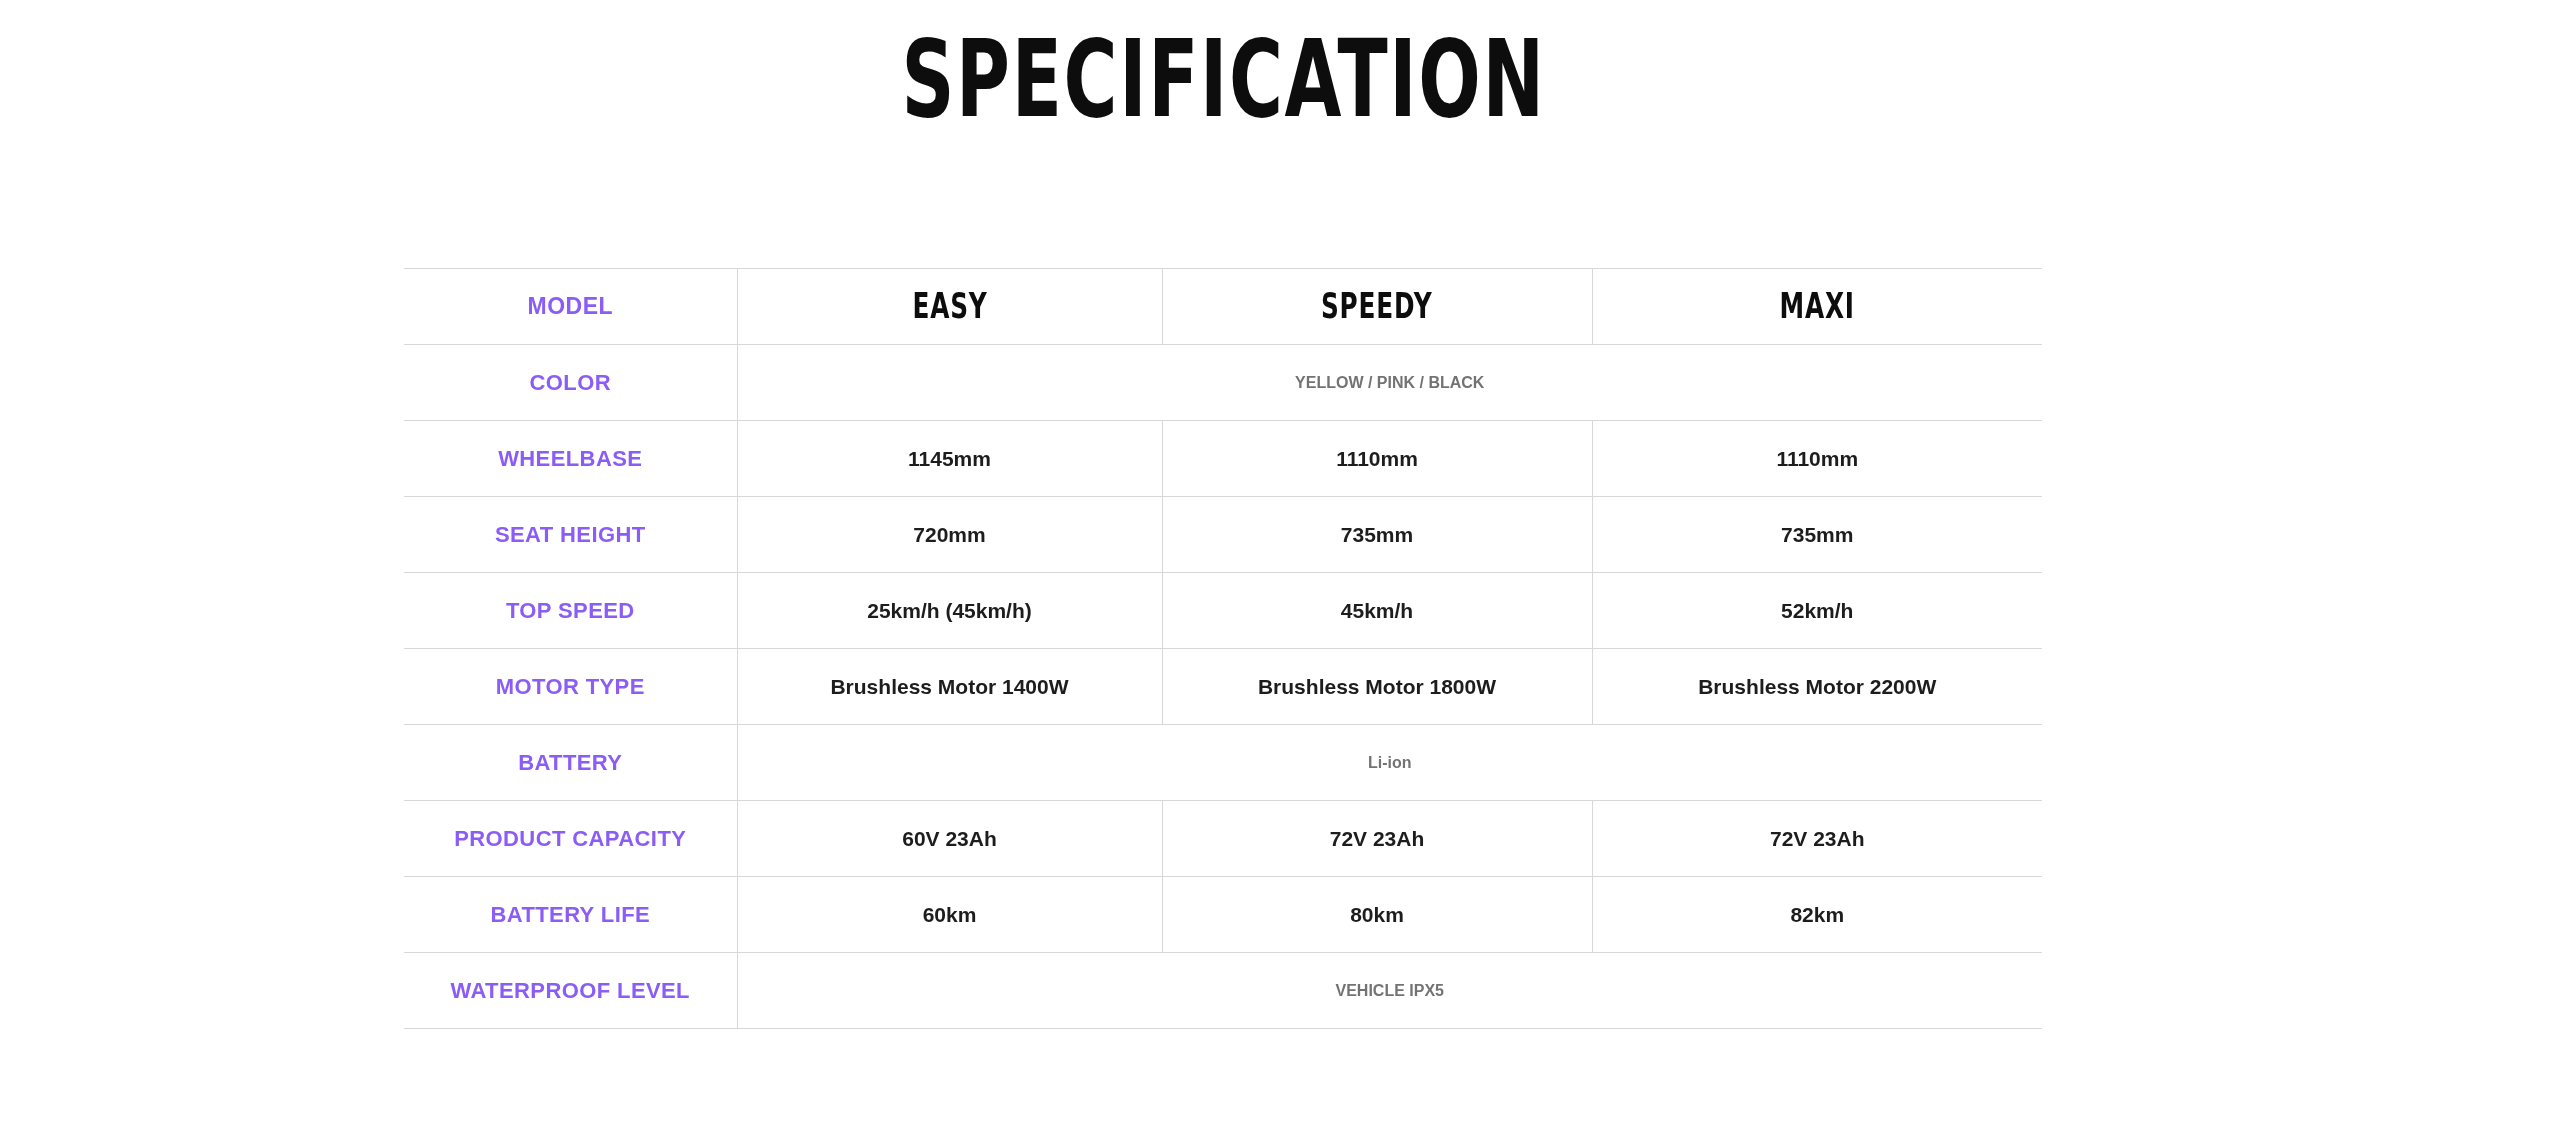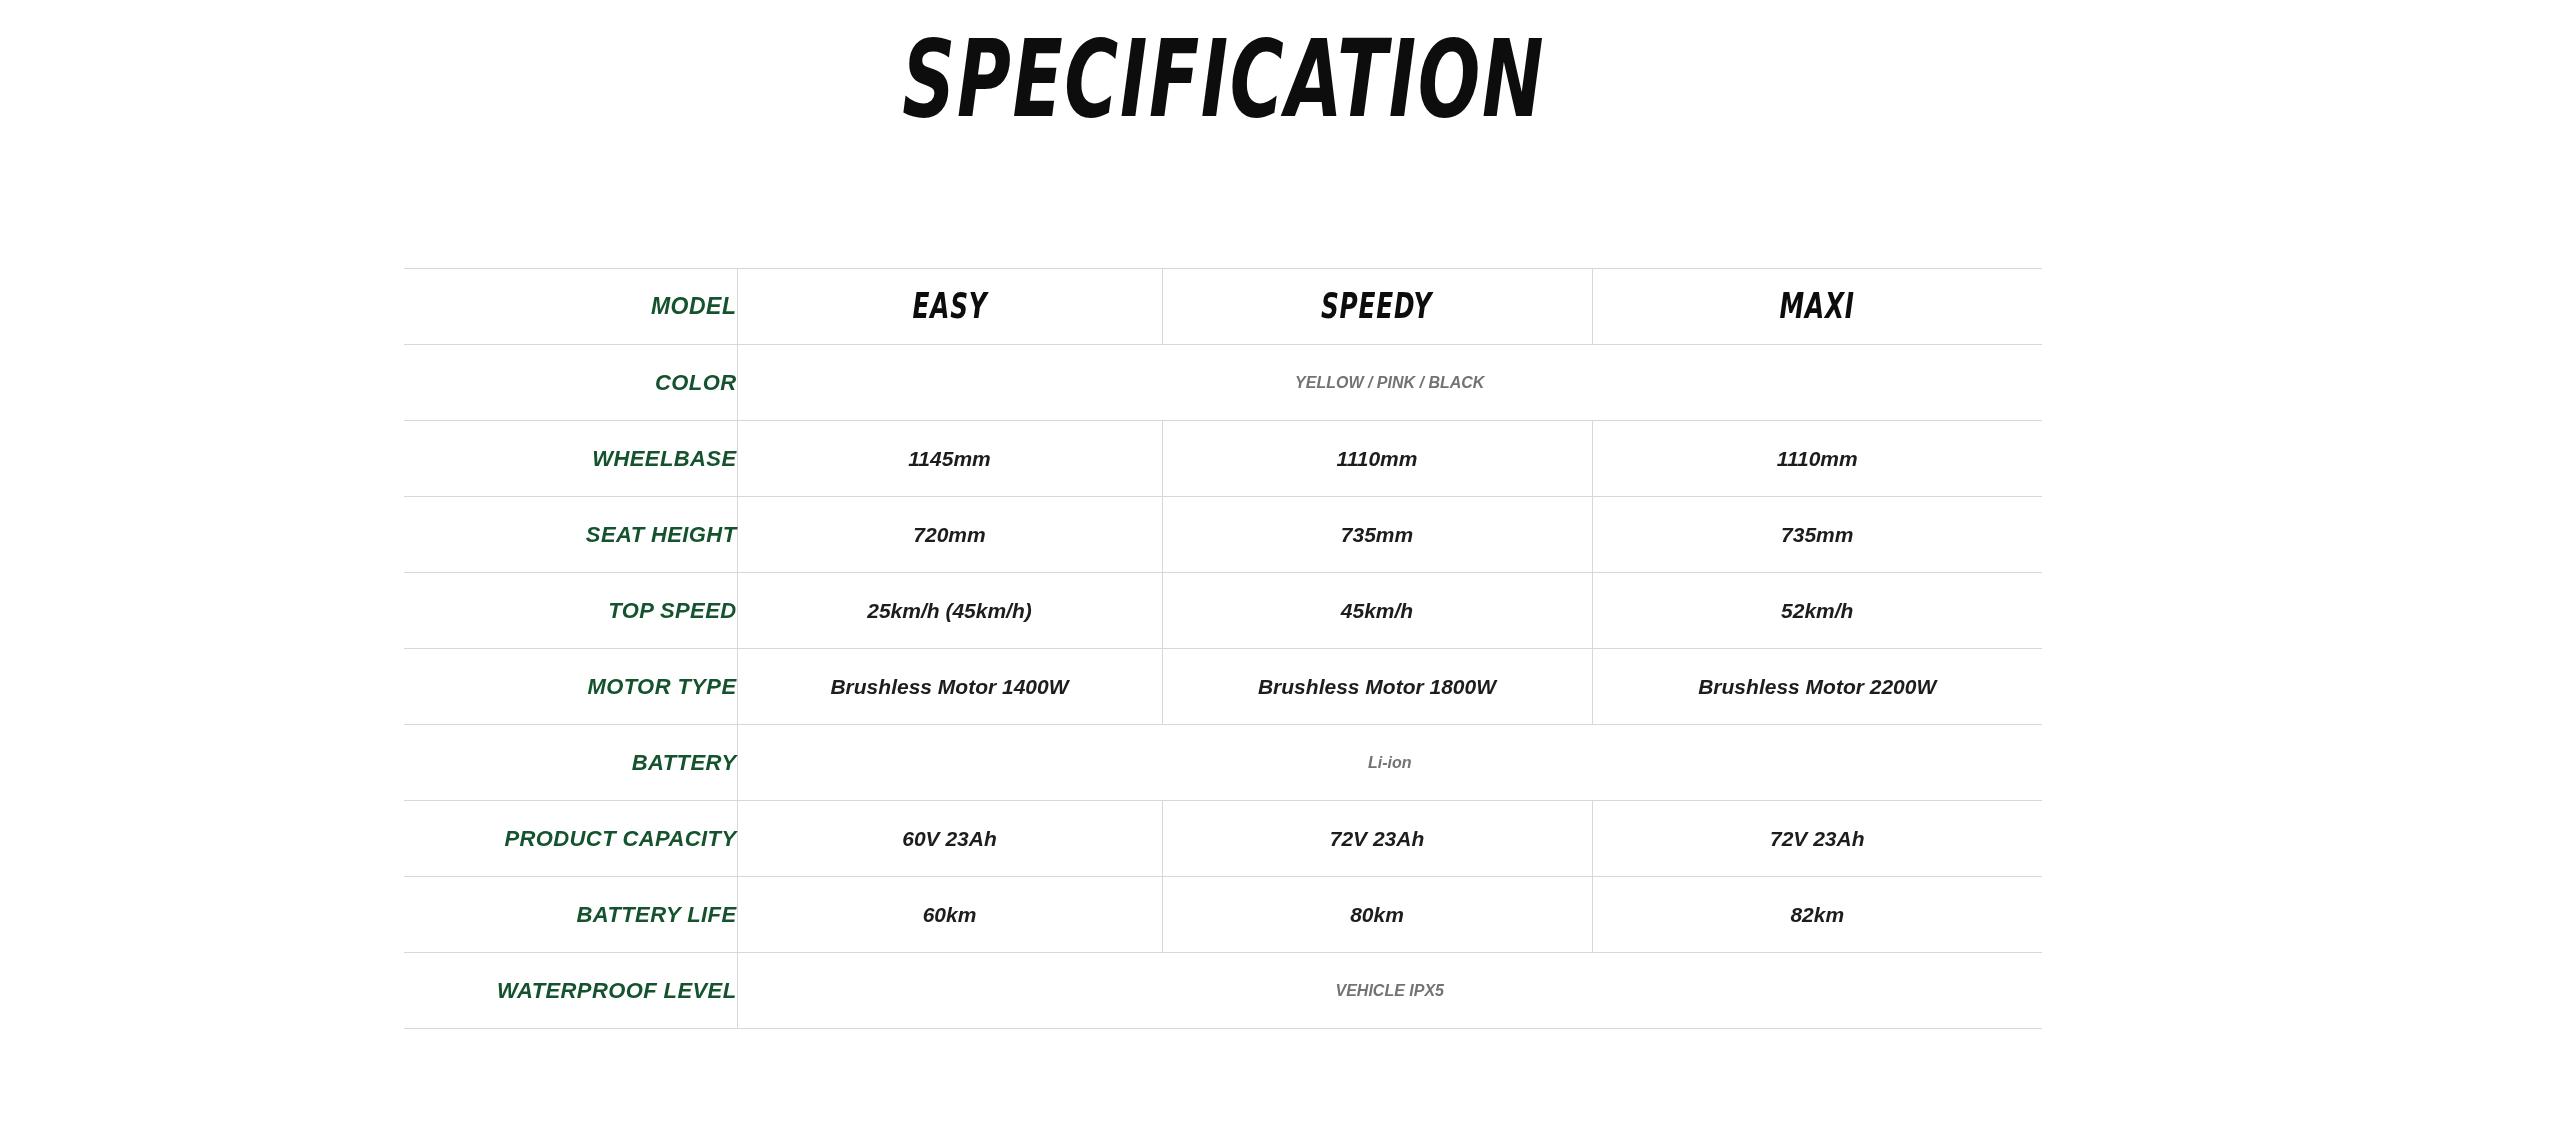--- a/index.html
+++ b/index.html
@@ -12,21 +12,20 @@
     height: 1147px;
     font-family: "Liberation Sans", sans-serif;
     color: #111111;
     overflow: hidden;
   }
   .page {
     position: relative;
     width: 2448px;
     height: 1147px;
     background: #ffffff;
-    font-style: italic;
   }
 
   
   .title-wrap {
     width: 100%;
     text-align: center;
     padding-top: 34px;
   }
   .title {
     display: inline-block;
@@ -67,22 +66,22 @@
     padding: 0;
     background: #ffffff;
   }
   
   td.label {
     border-right: 1.5px solid #d7d7d7;
     padding-left: 70px;
     font-size: 22px;
     font-weight: 700;
     letter-spacing: 0.4px;
-    color: #14532d;
-    text-align: right;
+    color: #8b5cf6;
+    text-align: center;
   }
   td.val {
     text-align: center;
     font-size: 21px;
     font-weight: 700;
     color: #1d1d1d;
   }
   td.val.sep {
     border-right: 1.5px solid #d7d7d7;
   }

